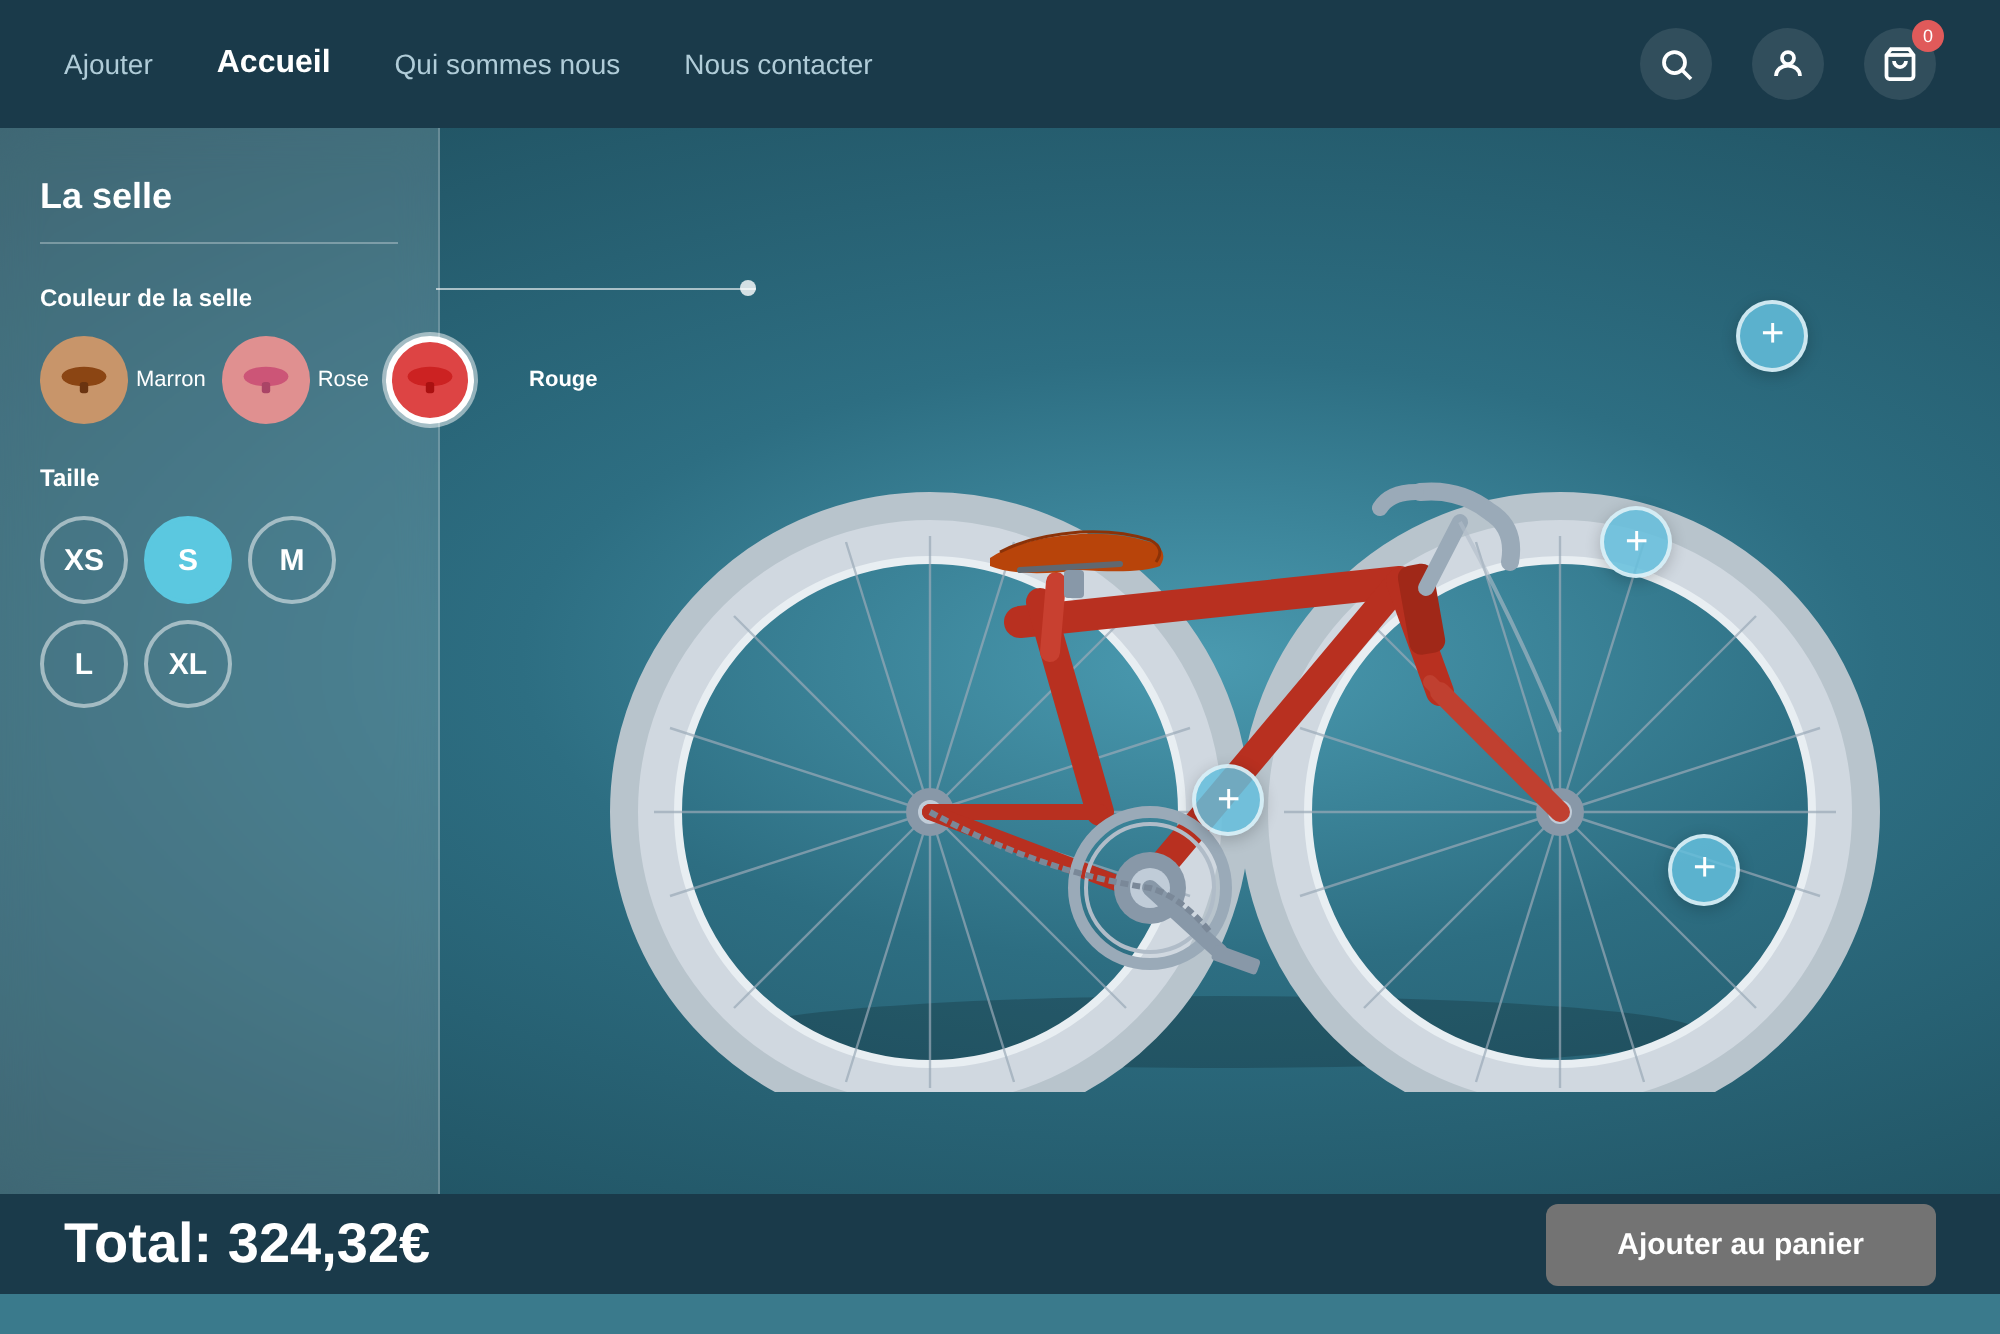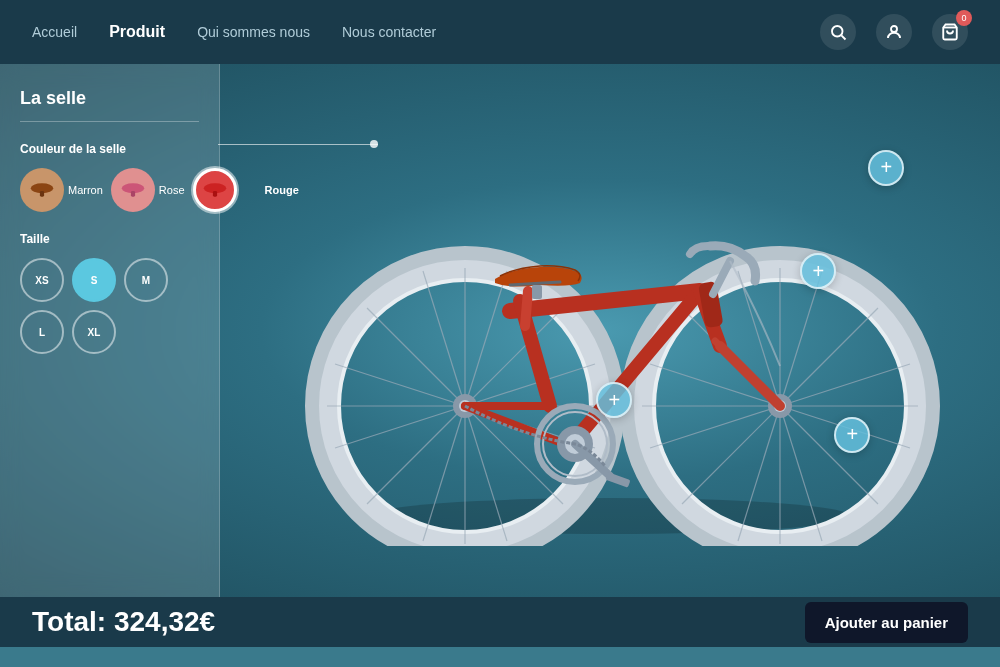--- a/index.html
+++ b/index.html
@@ -172,21 +172,21 @@
       grid-template-columns: repeat(3, 44px);
       gap: 8px;
     }
     .size-btn {
       width: 44px;
       height: 44px;
       border-radius: 50%;
       border: 2px solid rgba(255,255,255,0.5);
       background: transparent;
       color: white;
-      font-size: 10px;
+      font-size: 15px;
       font-weight: 600;
       cursor: pointer;
       display: flex;
       align-items: center;
       justify-content: center;
     }
     .size-btn.active {
       background: #5bc8e0;
       border-color: #5bc8e0;
     }
@@ -237,24 +237,24 @@
       position: relative;
       z-index: 10;
     }
     .total-text {
       color: white;
       font-size: 28px;
       font-weight: 700;
       flex: 1;
     }
     .add-to-cart-btn {
-      background: #0f172a;
+      background: #737373;
       color: white;
       border: none;
-      padding: 12px 20px;
+      padding: 12px 36px;
       font-size: 15px;
       font-weight: 600;
       border-radius: 6px;
       cursor: pointer;
       margin: 0 auto;
     }
     .footer-links {
       display: flex;
       gap: 24px;
       margin-left: auto;
@@ -290,22 +290,22 @@
       height: 8px;
       border-radius: 50%;
       background: rgba(255,255,255,0.8);
     }
   </style>
 </head>
 <body>
 
 <div class="header">
   <nav class="nav">
-    <a class="nav-item">Accueil</a>
-    <a class="nav-item active">Produit</a>
+    <a class="nav-item">Ajouter</a>
+    <a class="nav-item active">Accueil</a>
     <a class="nav-item">Qui sommes nous</a>
     <a class="nav-item">Nous contacter</a>
   </nav>
   <div class="header-icons">
     <div class="header-icon">
       <svg width="18" height="18" viewBox="0 0 24 24" fill="none" stroke="white" stroke-width="2.5">
         <circle cx="11" cy="11" r="7"></circle>
           <line x1="16.5" y1="16.5" x2="22" y2="22"></line>
       </svg>
     </div>

